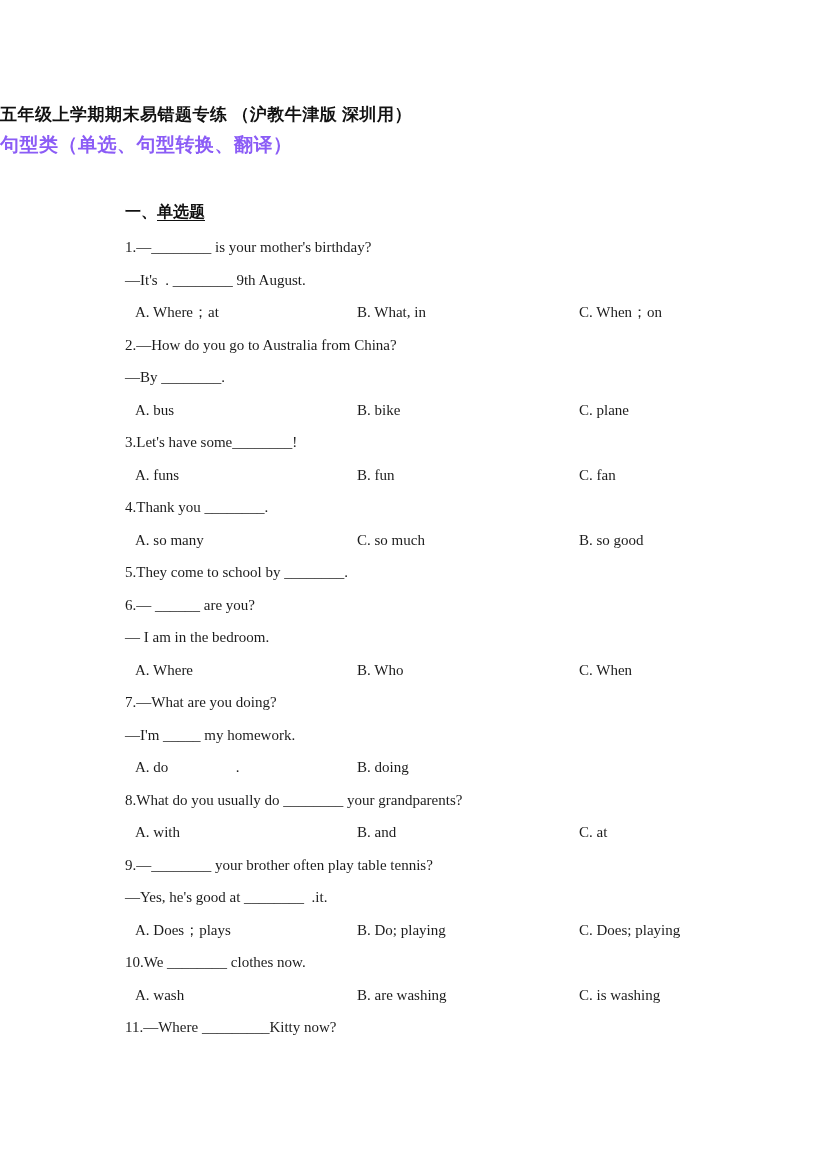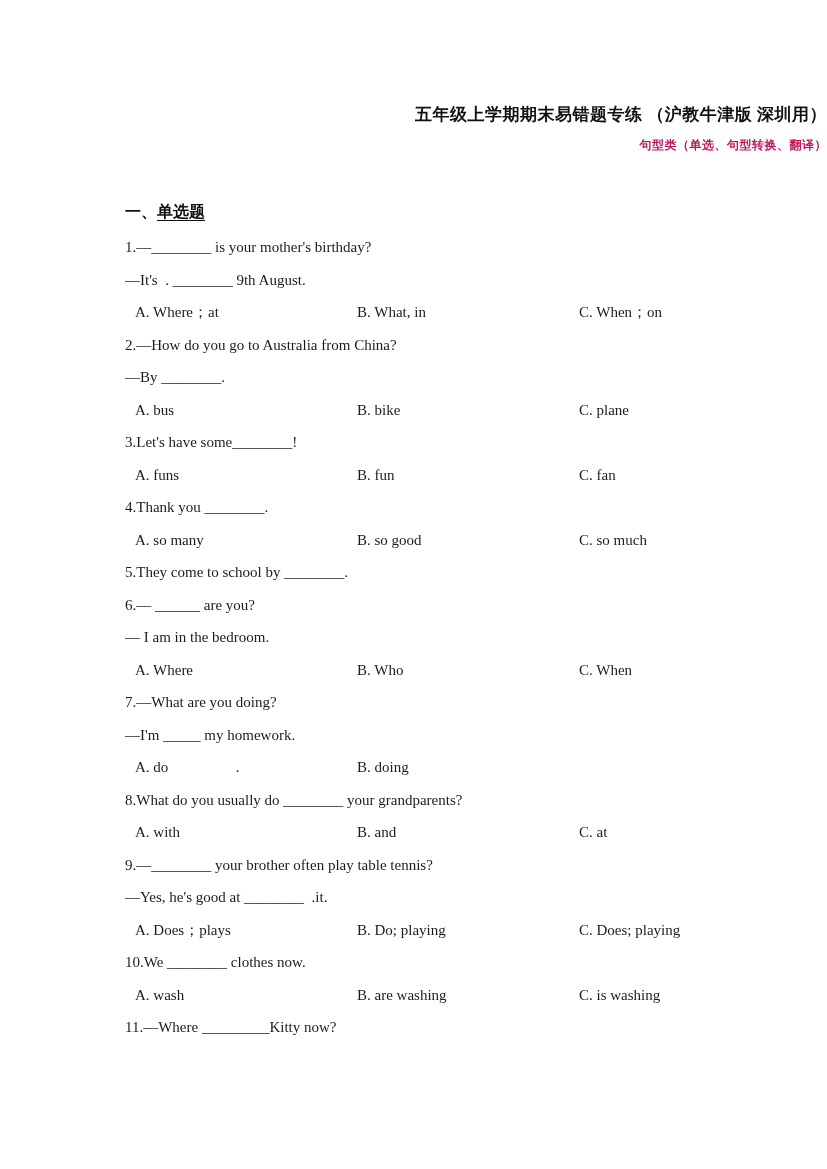--- a/index.html
+++ b/index.html
@@ -6,35 +6,35 @@
   .page {
     position: relative;
     width: 827px;
     height: 1169px;
     background: #ffffff;
     font-family: "Liberation Serif", "DejaVu Serif", serif;
     color: #1c1c1c;
     overflow: hidden;
     margin: 0 auto;
   }
-  .titles { padding-top: 101px; text-align: right; }
+  .titles { padding-top: 101px; text-align: left; }
   .title-1 {
     font-size: 17px;
     font-weight: bold;
     margin: 0;
     line-height: 28px;
     color: #111;
     letter-spacing: 0.5px;
   }
   .title-2 {
-    font-size: 12px;
+    font-size: 19px;
     font-weight: bold;
     margin: 2px 0 0 0;
     line-height: 28px;
-    color: #be185d;
+    color: #8b5cf6;
     letter-spacing: 0.5px;
   }
   .body-col { margin-left: 125px; margin-right: 90px; }
   .section {
     margin-top: 40px;
     font-size: 16px;
     font-weight: bold;
     line-height: 26px;
     color: #111;
   }
@@ -88,22 +88,22 @@
           <div class="opts">
             <span class="opt">A. funs</span>
             <span class="opt">B. fun</span>
             <span class="opt">C. fan</span>
           </div>
         </div>
         <div class="question">
           <div class="qline">4.Thank you ________.</div>
           <div class="opts">
             <span class="opt">A. so many</span>
+            <span class="opt">C. so much</span>
             <span class="opt">B. so good</span>
-            <span class="opt">C. so much</span>
           </div>
         </div>
         <div class="question">
           <div class="qline">5.They come to school by ________.</div>
         </div>
         <div class="question">
           <div class="qline">6.— ______ are you?</div>
           <div class="qline">— I am in the bedroom.</div>
           <div class="opts">
             <span class="opt">A. Where</span>

